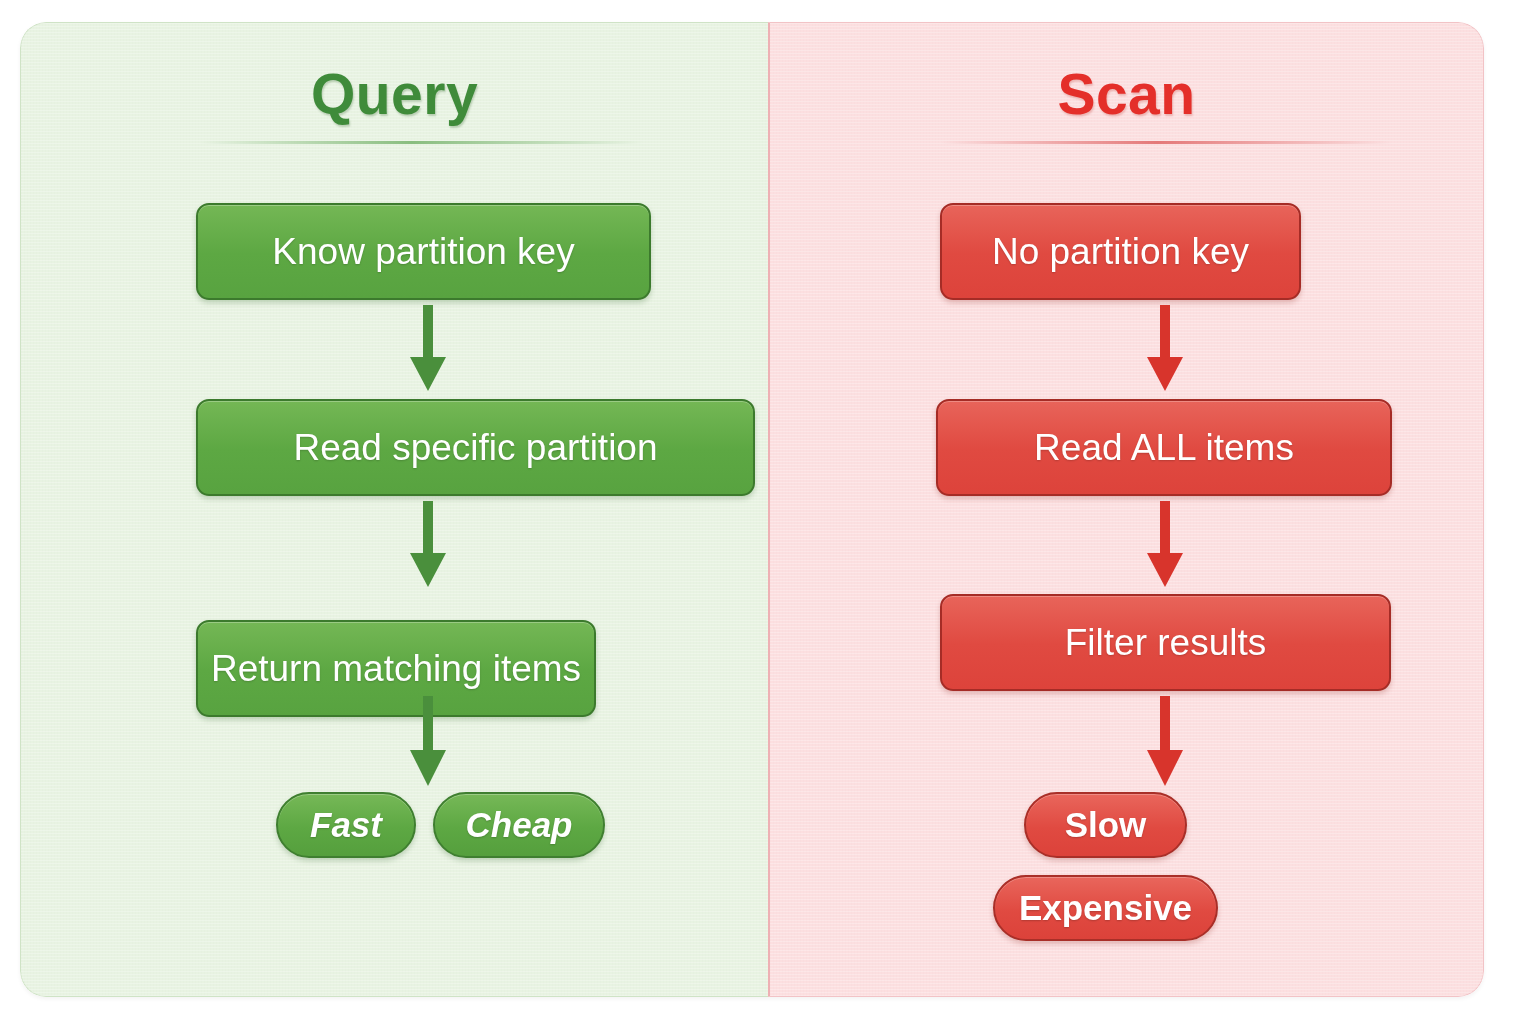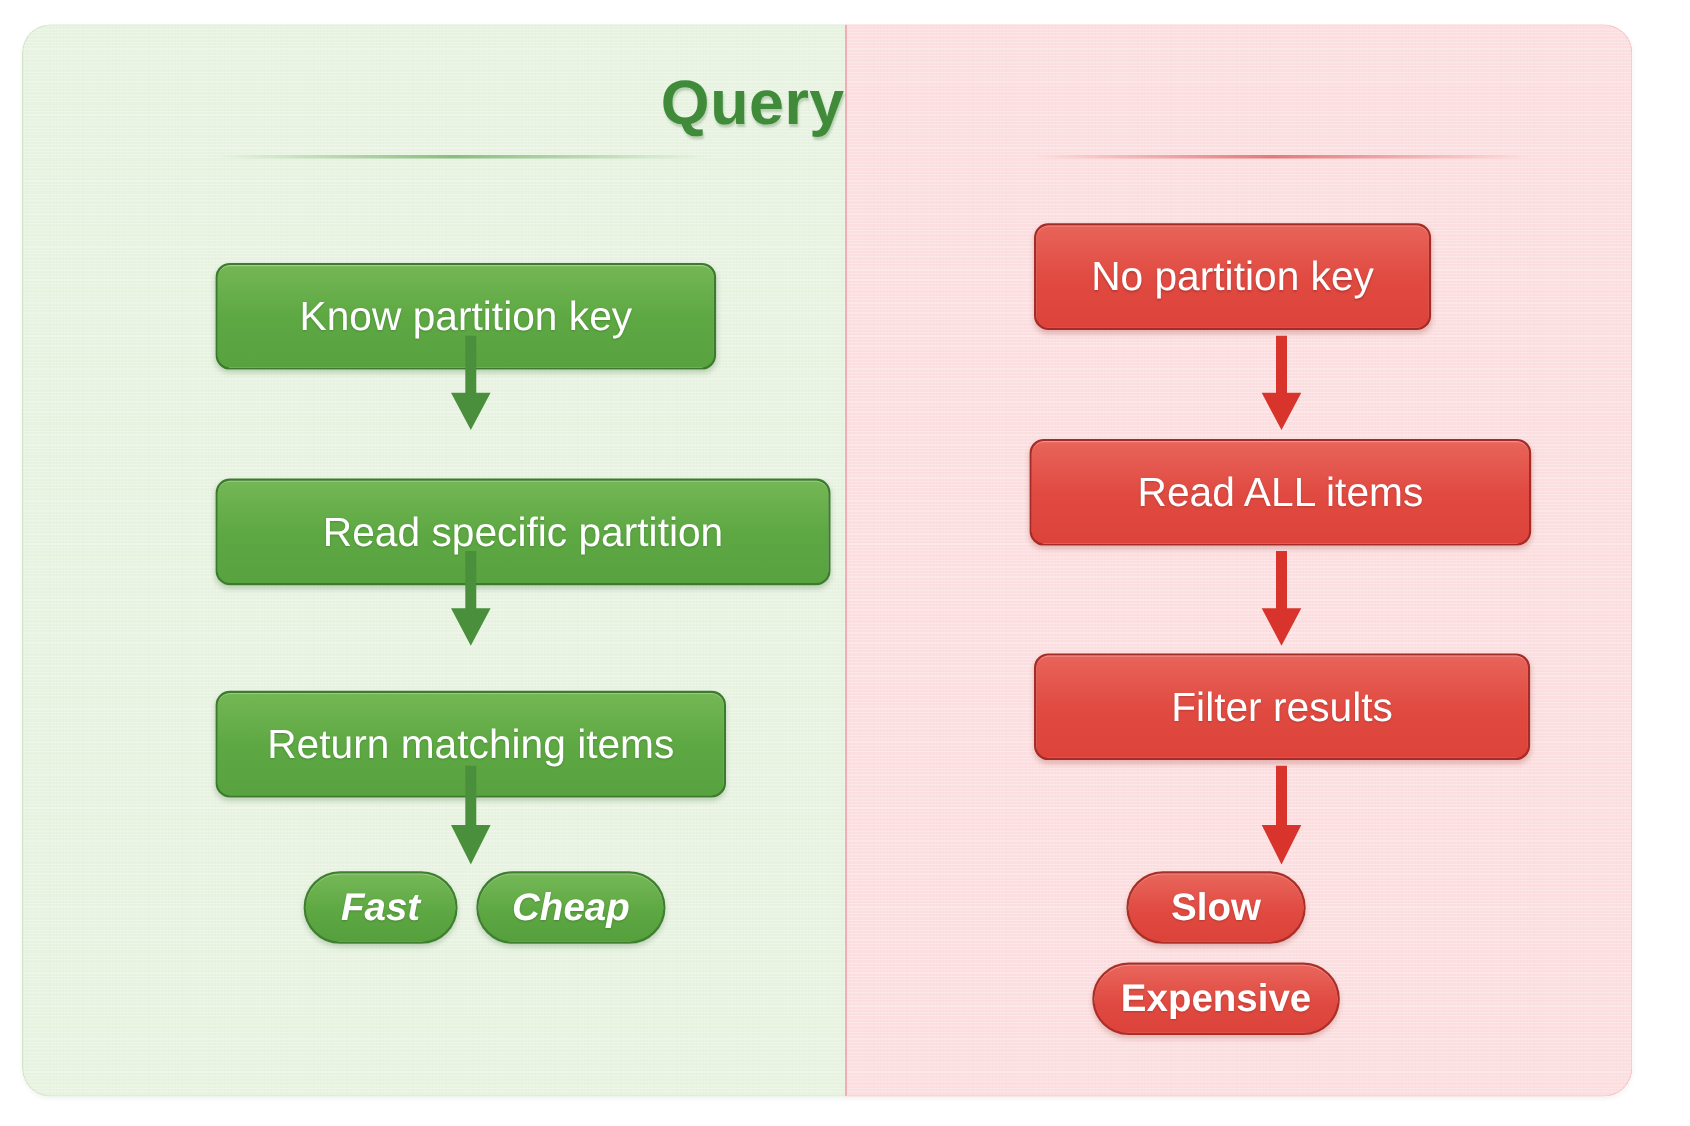--- a/index.html
+++ b/index.html
@@ -65,21 +65,21 @@
       repeating-linear-gradient(90deg, rgba(0,0,0,0.012) 0 1px, rgba(0,0,0,0) 1px 3px);
     opacity: .7;
   }
 
   
   .title {
     position: absolute;
     left: 0;
     right: 0;
     top: 38px;
-    text-align: right;
+    text-align: center;
     font-size: 57px;
     font-weight: bold;
     letter-spacing: 0.5px;
     z-index: 3;
   }
   .title-query { color: #3f8b3a; text-shadow: 1px 2px 2px rgba(60,110,55,0.28); }
   .title-scan  { color: #e42f2a; text-shadow: 1px 2px 2px rgba(190,50,45,0.25); }
 
   .divider {
     position: absolute;
@@ -109,33 +109,32 @@
     font-size: 37px;
     font-weight: normal;
     text-shadow: 0 1px 2px rgba(0,0,0,0.18);
     z-index: 4;
   }
 
   .node-green {
     background: linear-gradient(180deg, #74b755 0%, #5da843 52%, #58a340 100%);
     border: 2px solid #3c7a2d;
     box-shadow: 0 3px 5px rgba(60,110,50,0.25), inset 0 1px 0 rgba(255,255,255,0.28);
-    margin-top: 36px;
   }
 
   .node-red {
     background: linear-gradient(180deg, #e8645a 0%, #e04a41 52%, #dd433b 100%);
     border: 2px solid #a52c26;
     box-shadow: 0 3px 5px rgba(150,50,45,0.25), inset 0 1px 0 rgba(255,255,255,0.25);
   }
 
   
   .q1 { left: 175px; top: 180px;  width: 455px; height: 97px; }
   .q2 { left: 175px; top: 376px;  width: 559px; height: 97px; }
-  .q3 { left: 175px; top: 569px;  width: 464px; height: 97px; text-align: center; }
+  .q3 { left: 175px; top: 597px;  width: 400px; height: 97px; text-align: center; }
 
   
   .s1 { left: 915px; top: 180px;  width: 361px; height: 97px; }
   .s2 { left: 911px; top: 376px;  width: 456px; height: 97px; }
   .s3 { left: 915px; top: 571px;  width: 451px; height: 97px; }
 
   
   .arrow {
     position: absolute;
     width: 46px;
@@ -237,20 +236,21 @@
           <span>Fast</span>
         </div>
         <div class="pill pill-green pill-cheap">
           <span>Cheap</span>
         </div>
       </div>
     </div>
 
     <div class="half half-scan">
 
+      <div class="title title-scan">Scan</div>
       <div class="divider divider-scan" style="left:170px;width:452px;"></div>
 
       <div class="node node-red s1" style="left:170px;">
         <span>No partition key</span>
       </div>
 
       <div class="arrow a-s1" style="left:372px;">
         <svg viewBox="0 0 46 88" xmlns="http://www.w3.org/2000/svg" aria-hidden="true">
           <path d="M18 0 H28 V52 H41 L23 86 L5 52 H18 Z" fill="#d8342c"></path>
         </svg>

